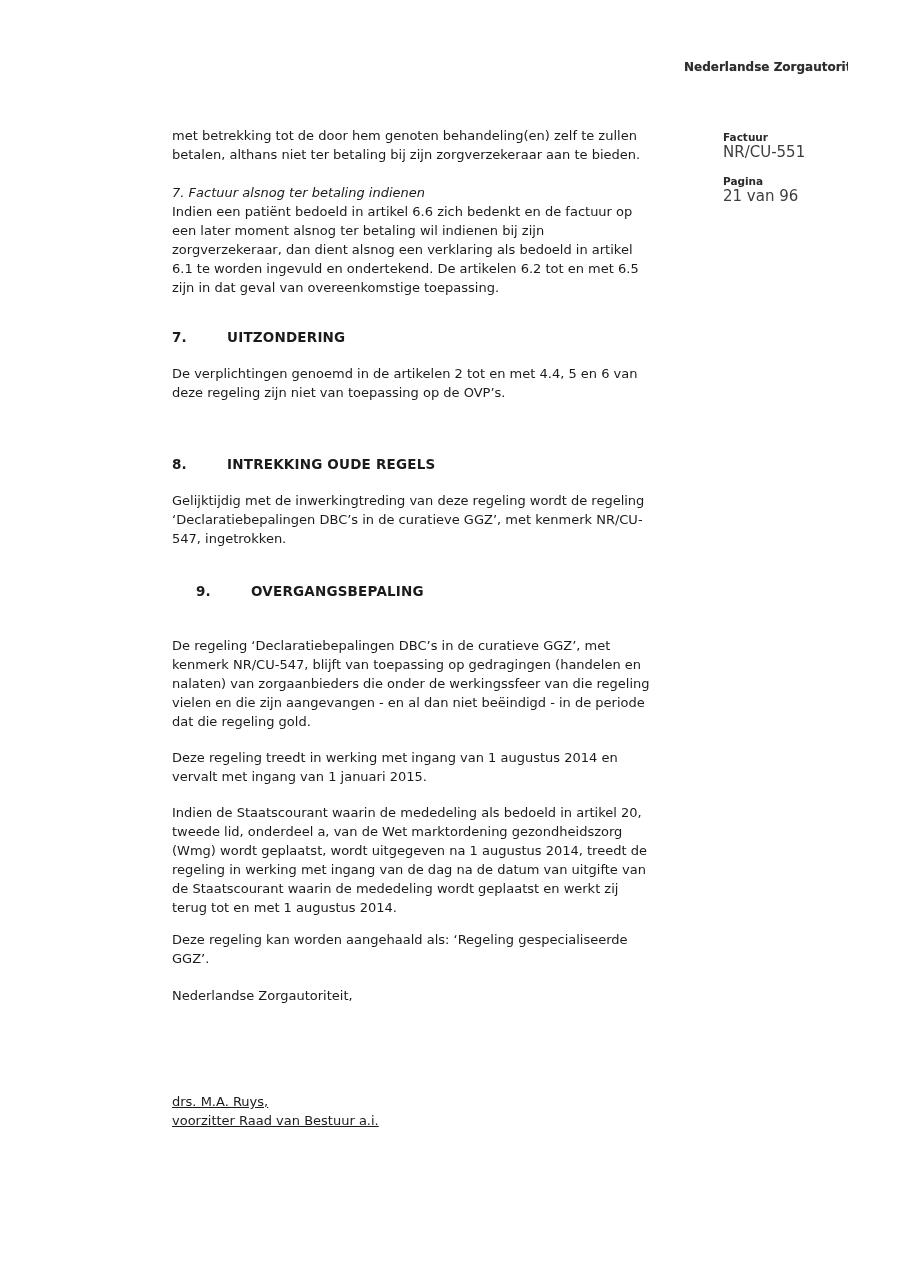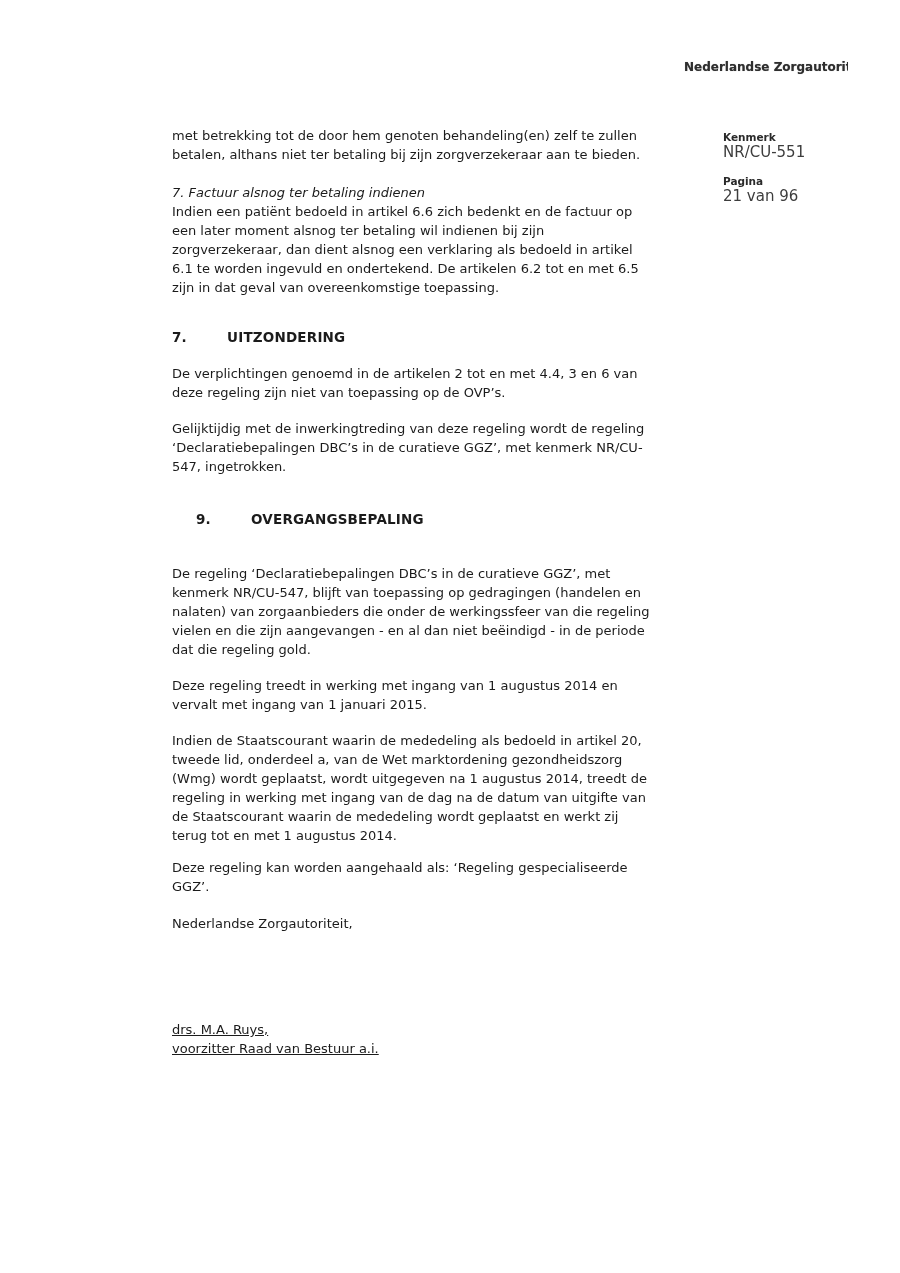--- a/index.html
+++ b/index.html
@@ -96,21 +96,21 @@
 </style>
 </head>
 <body>
 
 <div class="page">
 
   <div class="logo">Nederlandse Zorgautoriteit</div>
 
   <aside class="meta">
     <div class="meta-block">
-      <div class="meta-label">Kenmerk</div>
+      <div class="meta-label">Factuur</div>
       <div class="meta-value">NR/CU-551</div>
     </div>
     <div class="meta-block">
       <div class="meta-label">Pagina</div>
       <div class="meta-value">21 van 96</div>
     </div>
   </aside>
 
   <main class="content">
 
@@ -121,23 +121,26 @@
 
     <p class="m0">Indien een patiënt bedoeld in artikel 6.6 zich bedenkt en de factuur op
 een later moment alsnog ter betaling wil indienen bij zijn
 zorgverzekeraar, dan dient alsnog een verklaring als bedoeld in artikel
 6.1 te worden ingevuld en ondertekend. De artikelen 6.2 tot en met 6.5
 zijn in dat geval van overeenkomstige toepassing.</p>
 
     <div class="heading m31">
       <span class="h-num">7.</span><span class="h-title">UITZONDERING</span>
     </div>
-    <p class="m17">De verplichtingen genoemd in de artikelen 2 tot en met 4.4, 3 en 6 van
+    <p class="m17">De verplichtingen genoemd in de artikelen 2 tot en met 4.4, 5 en 6 van
 deze regeling zijn niet van toepassing op de OVP’s.</p>
 
+    <div class="heading m53">
+      <span class="h-num">8.</span><span class="h-title">INTREKKING OUDE REGELS</span>
+    </div>
     <p class="m17">Gelijktijdig met de inwerkingtreding van deze regeling wordt de regeling
 ‘Declaratiebepalingen DBC’s in de curatieve GGZ’, met kenmerk NR/CU-
 547, ingetrokken.</p>
 
     <div class="heading m34">
       <span class="h-num">9.</span><span class="h-title">OVERGANGSBEPALING</span>
     </div>
     <p class="m35">De regeling ‘Declaratiebepalingen DBC’s in de curatieve GGZ’, met
 kenmerk NR/CU-547, blijft van toepassing op gedragingen (handelen en
 nalaten) van zorgaanbieders die onder de werkingssfeer van die regeling

